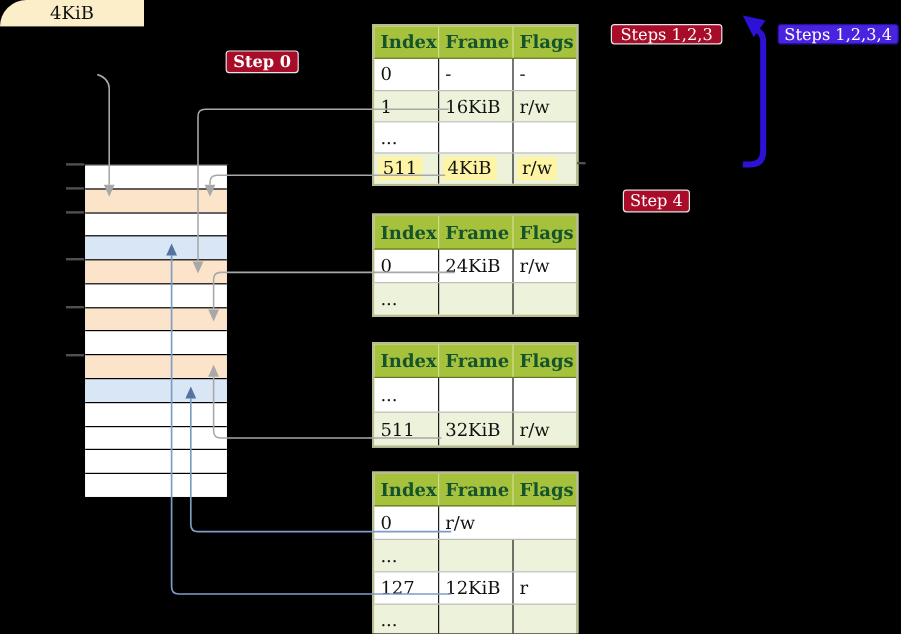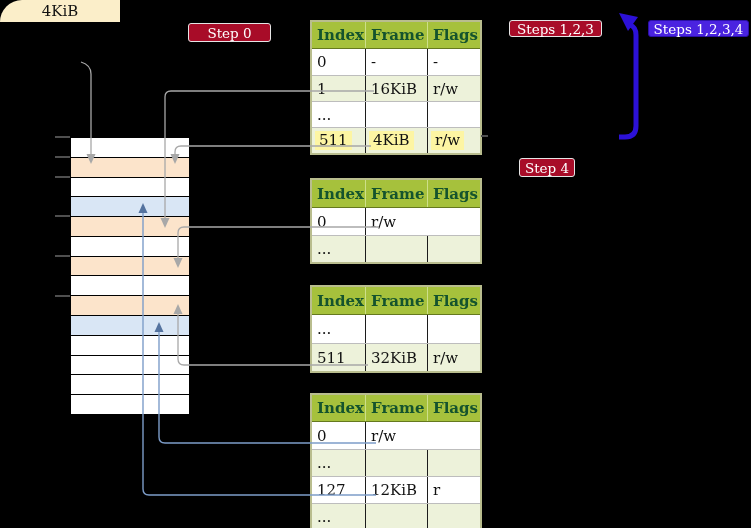--- a/index.html
+++ b/index.html
@@ -16,21 +16,21 @@
     display:flex;align-items:center;justify-content:center;font-size:15px;
   }
   
   .badge{
     display:flex;align-items:center;justify-content:center;
     color:#fff;font-size:13.5px;border-radius:3px;box-sizing:border-box;
     white-space:nowrap;
   }
   .badge.red{background:#a80c28;border:1px solid #e5e5e5;}
   .badge.blue{background:#4a23e0;border:1px solid #2a0fa5;}
-  #badge-step0{left:188px;top:23px;width:83px;height:19px;}
+  #badge-step0{left:188px;top:42px;width:61px;height:19px;font-weight:bold;}
   #badge-steps123{left:509px;top:20px;width:93px;height:17px;}
   #badge-steps1234{left:648px;top:20px;width:101px;height:17px;}
   #badge-step4{left:519px;top:158px;width:56px;height:19px;}
   
   #memory-column{
     left:70px;top:137px;width:120px;height:278px;box-sizing:border-box;
     border:1px solid #000;display:flex;flex-direction:column;background:#fff;
   }
   .stripe{flex:1;border-top:1px solid #000;}
   .stripe:first-child{border-top:none;}
@@ -130,20 +130,21 @@
         </div>
       </div>
       <div class="ptable" style="top: 178px;">
         <div class="hrow" style="height: 28px;">
           <div class="hcell c0">Index</div>
           <div class="hcell c1">Frame</div>
           <div class="hcell c2">Flags</div>
         </div>
         <div class="drow" style="height: 27px;">
           <div class="dcell c0">0</div>
+          <div class="dcell c1">24KiB</div>
           <div class="dcell c2">r/w</div>
         </div>
         <div class="drow shade" style="height: 27px;">
           <div class="dcell c0">...</div>
           <div class="dcell c1"></div>
           <div class="dcell c2"></div>
         </div>
       </div>
       <div class="ptable" style="top: 285px;">
         <div class="hrow" style="height: 28px;">

